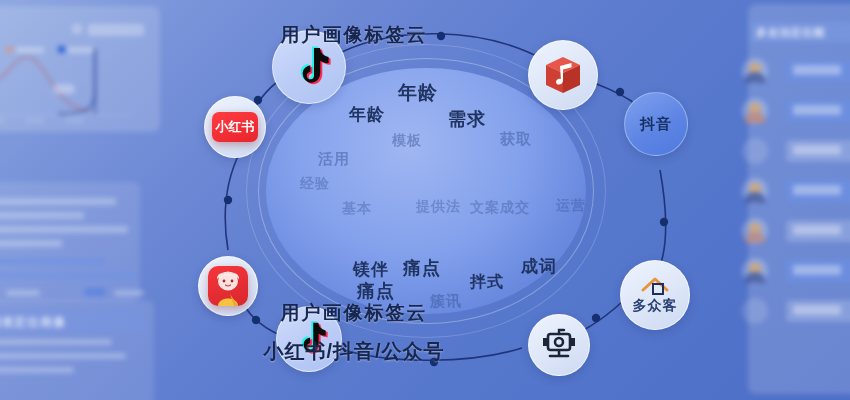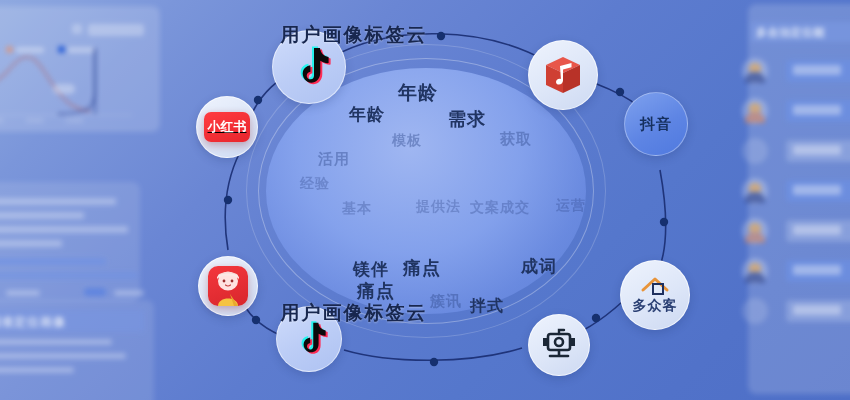--- a/index.html
+++ b/index.html
@@ -339,21 +339,21 @@
         <div class="wc faint" style="left: 500px; top: 130px; font-size: 15px;">获取</div>
         <div class="wc faint2" style="left: 300px; top: 175px; font-size: 14px;">经验</div>
         <div class="wc faint2" style="left: 342px; top: 200px; font-size: 14px;">基本</div>
         <div class="wc faint2" style="left: 404px; top: 198px; font-size: 14px; margin-left: 12px;">提供法</div>
         <div class="wc faint2" style="left: 470px; top: 199px; font-size: 14px;">文案成交</div>
         <div class="wc faint2" style="left: 556px; top: 197px; font-size: 14px;">运营</div>
         <div class="wc" style="left: 313px; top: 258px; font-size: 17px; margin-left: 40px;">镁伴</div>
         <div class="wc" style="left: 403px; top: 256px; font-size: 18px;">痛点</div>
         <div class="wc" style="left: 521px; top: 255px; font-size: 17px;">成词</div>
         <div class="wc" style="left: 357px; top: 279px; font-size: 18px;">痛点</div>
-        <div class="wc" style="left: 470px; top: 272px; font-size: 16px; margin-top: 24px;">拌式</div>
+        <div class="wc" style="left: 470px; top: 272px; font-size: 16px;">拌式</div>
         <div class="wc faint" style="left: 430px; top: 292px; font-size: 15px;">簇讯</div>
       </div>
 
     <svg id="net-svg">
       <g fill="none" stroke="#1b2f74" stroke-width="1.6" opacity=".92">
         <path d="M245,132 C252,106 268,84 296,70"></path>
         <path d="M330,58 C390,24 485,26 548,62"></path>
         <path d="M580,78 C622,92 648,108 654,126"></path>
         <path d="M660,170 C668,214 668,248 658,272"></path>
         <path d="M622,302 C600,322 580,334 560,340"></path>
@@ -448,26 +448,27 @@
           <path d="M9 14 C9 8 31 8 31 14 L31 11.5 C31 6 9 6 9 11.5 Z" fill="#fbe9e7"></path>
           <circle cx="16" cy="15" r="1.4" fill="#9b2b2b"></circle>
           <circle cx="24" cy="15" r="1.4" fill="#9b2b2b"></circle>
           <path d="M17.5 19 Q20 21 22.5 19" stroke="#c23b3b" stroke-width="1.2" fill="none" stroke-linecap="round"></path>
           <path d="M10 40 C10 30 30 30 30 40 Z" fill="#f5c341"></path>
           <path d="M22 28 L30 40 L26 40 Z" fill="#e8a92f"></path>
         </svg>
       </span>
     </div>
 
-    <div class="node white" style="left:196px;top:96px;width:62px;height:62px;text-decoration:underline;">
+    <div class="node white" style="left:204px;top:96px;width:62px;height:62px;">
       <span class="xhs">
         <span>小红书</span>
       </span>
     </div>
 
     <div class="ring-cap" id="cap-top">用户画像标签云</div>
     <div class="ring-cap" id="cap-bottom">用户画像标签云</div>
+    <div class="ring-cap" id="cap-channels">小红书/抖音/公众号</div>
   </div>
 
   <div id="headline-wrap">
   </div>
 
 </div>
 
 </body></html>

